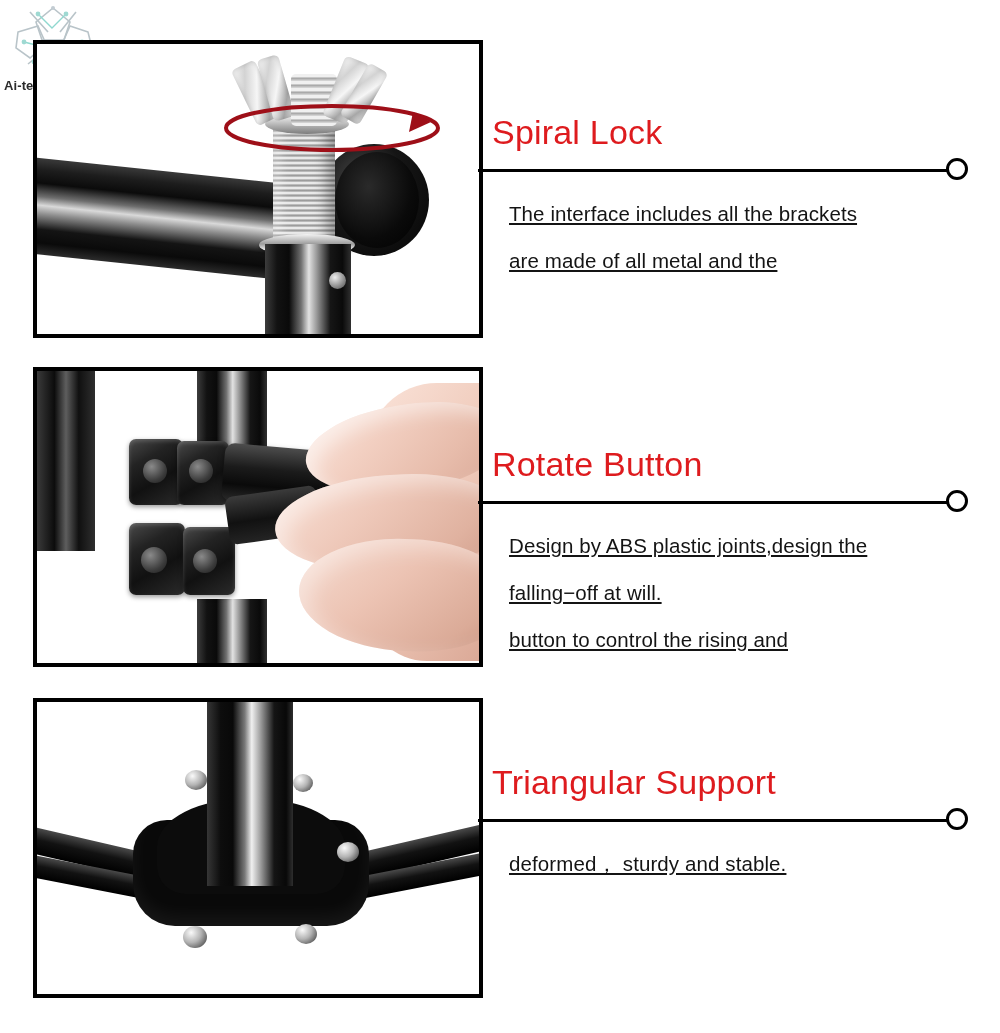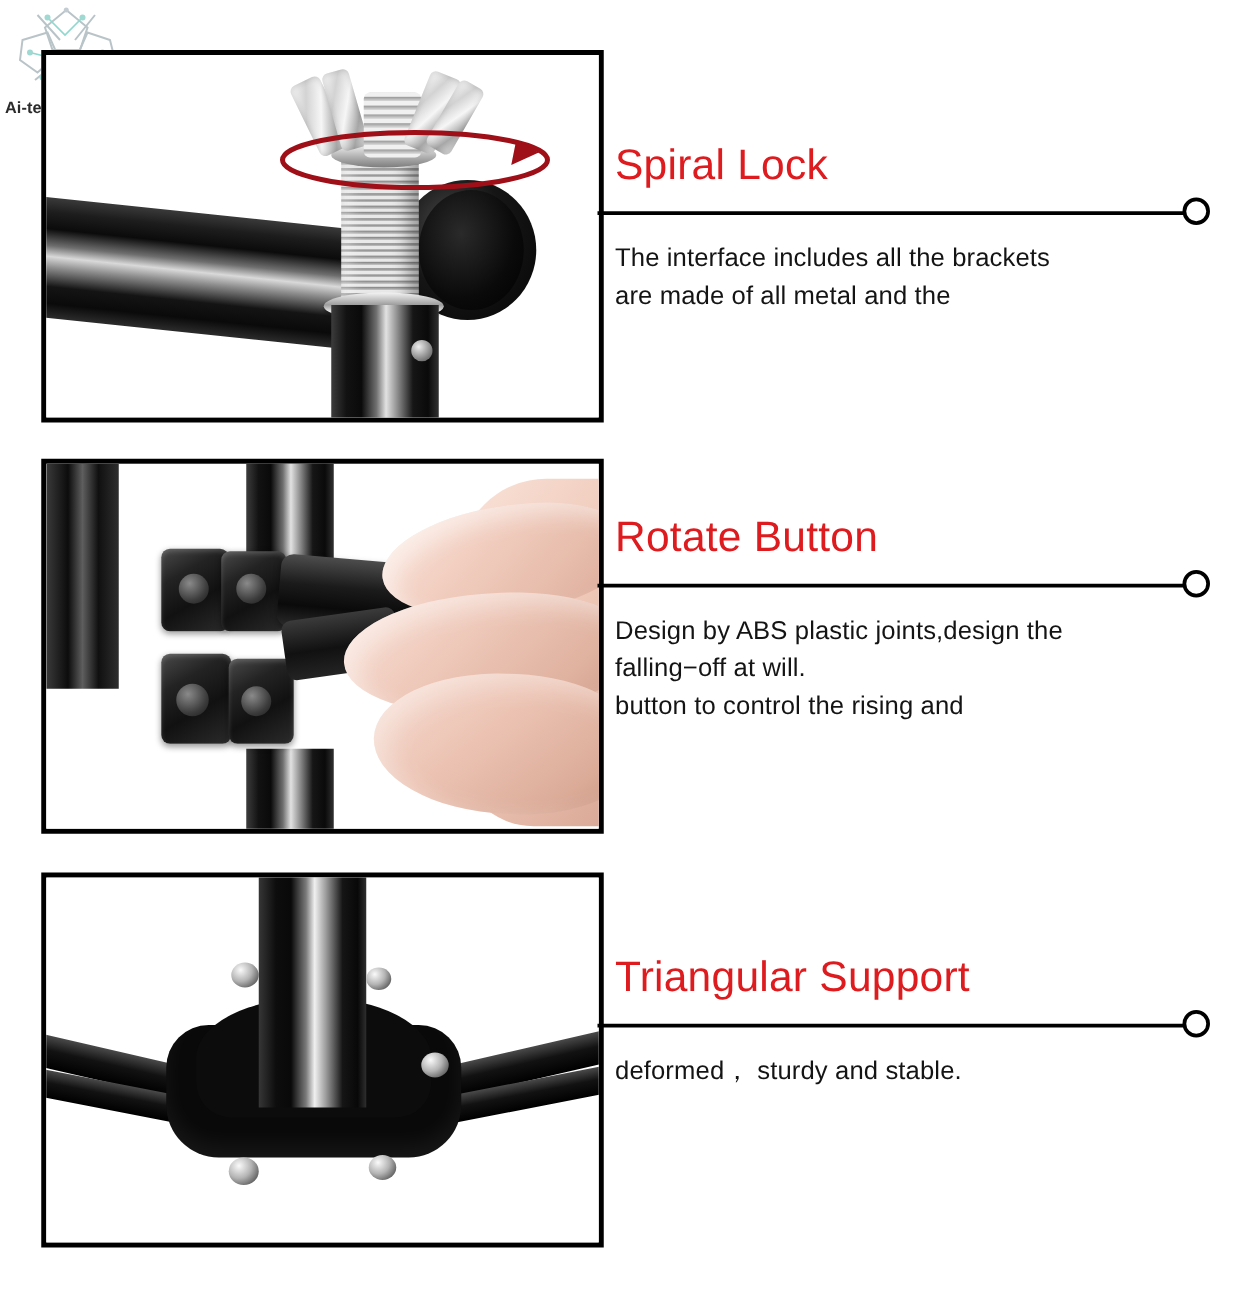--- a/index.html
+++ b/index.html
@@ -130,37 +130,37 @@
     background:radial-gradient(circle at 34% 30%,#fafafa,#b4b4b4 45%,#6b6b6b 75%,#3a3a3a);}
   .p3-bt1{left:148px;top:68px;width:22px;height:20px;}
   .p3-bt2{left:256px;top:72px;width:20px;height:18px;}
   .p3-bt3{left:300px;top:140px;width:22px;height:20px;}
   .p3-bt4{left:146px;top:224px;width:24px;height:22px;}
   .p3-bt5{left:258px;top:222px;width:22px;height:20px;}
 
   
   .block{position:absolute;left:478px;width:510px;}
   #block-1{top:112px;}
-  #block-2{top:410px;}
+  #block-2{top:444px;}
   #block-3{top:762px;}
   .blk-title{
     color:#de1b1e;font-size:34px;line-height:40px;font-weight:normal;
     margin:0 0 6px 14px;white-space:nowrap;letter-spacing:.2px;
   }
   .rule-wrap{position:relative;height:24px;margin:0;}
   .rule-line{position:absolute;left:0;top:11px;height:3px;background:#000;width:476px;}
   .rule-dot{
     position:absolute;left:468px;top:0;width:22px;height:22px;border-radius:50%;
     border:3px solid #000;background:#fff;box-sizing:border-box;
   }
   .blk-body{
     color:#141414;font-size:20.5px;line-height:30px;margin:10px 0 0 14px;
     max-width:470px;letter-spacing:.1px;
   }
-  .blk-body p{margin:0;}
+  .blk-body p{margin:17px;text-decoration:underline;}
 </style>
 </head>
 <body>
 
 <div class="page">
 
   <div class="logo">
     <svg class="logo-mark" viewBox="0 0 90 76">
       <g fill="none" stroke="#b9c4c9" stroke-width="1.6">
         <path d="M45 6 L62 20 L56 38 L34 38 L28 20 Z"></path>

